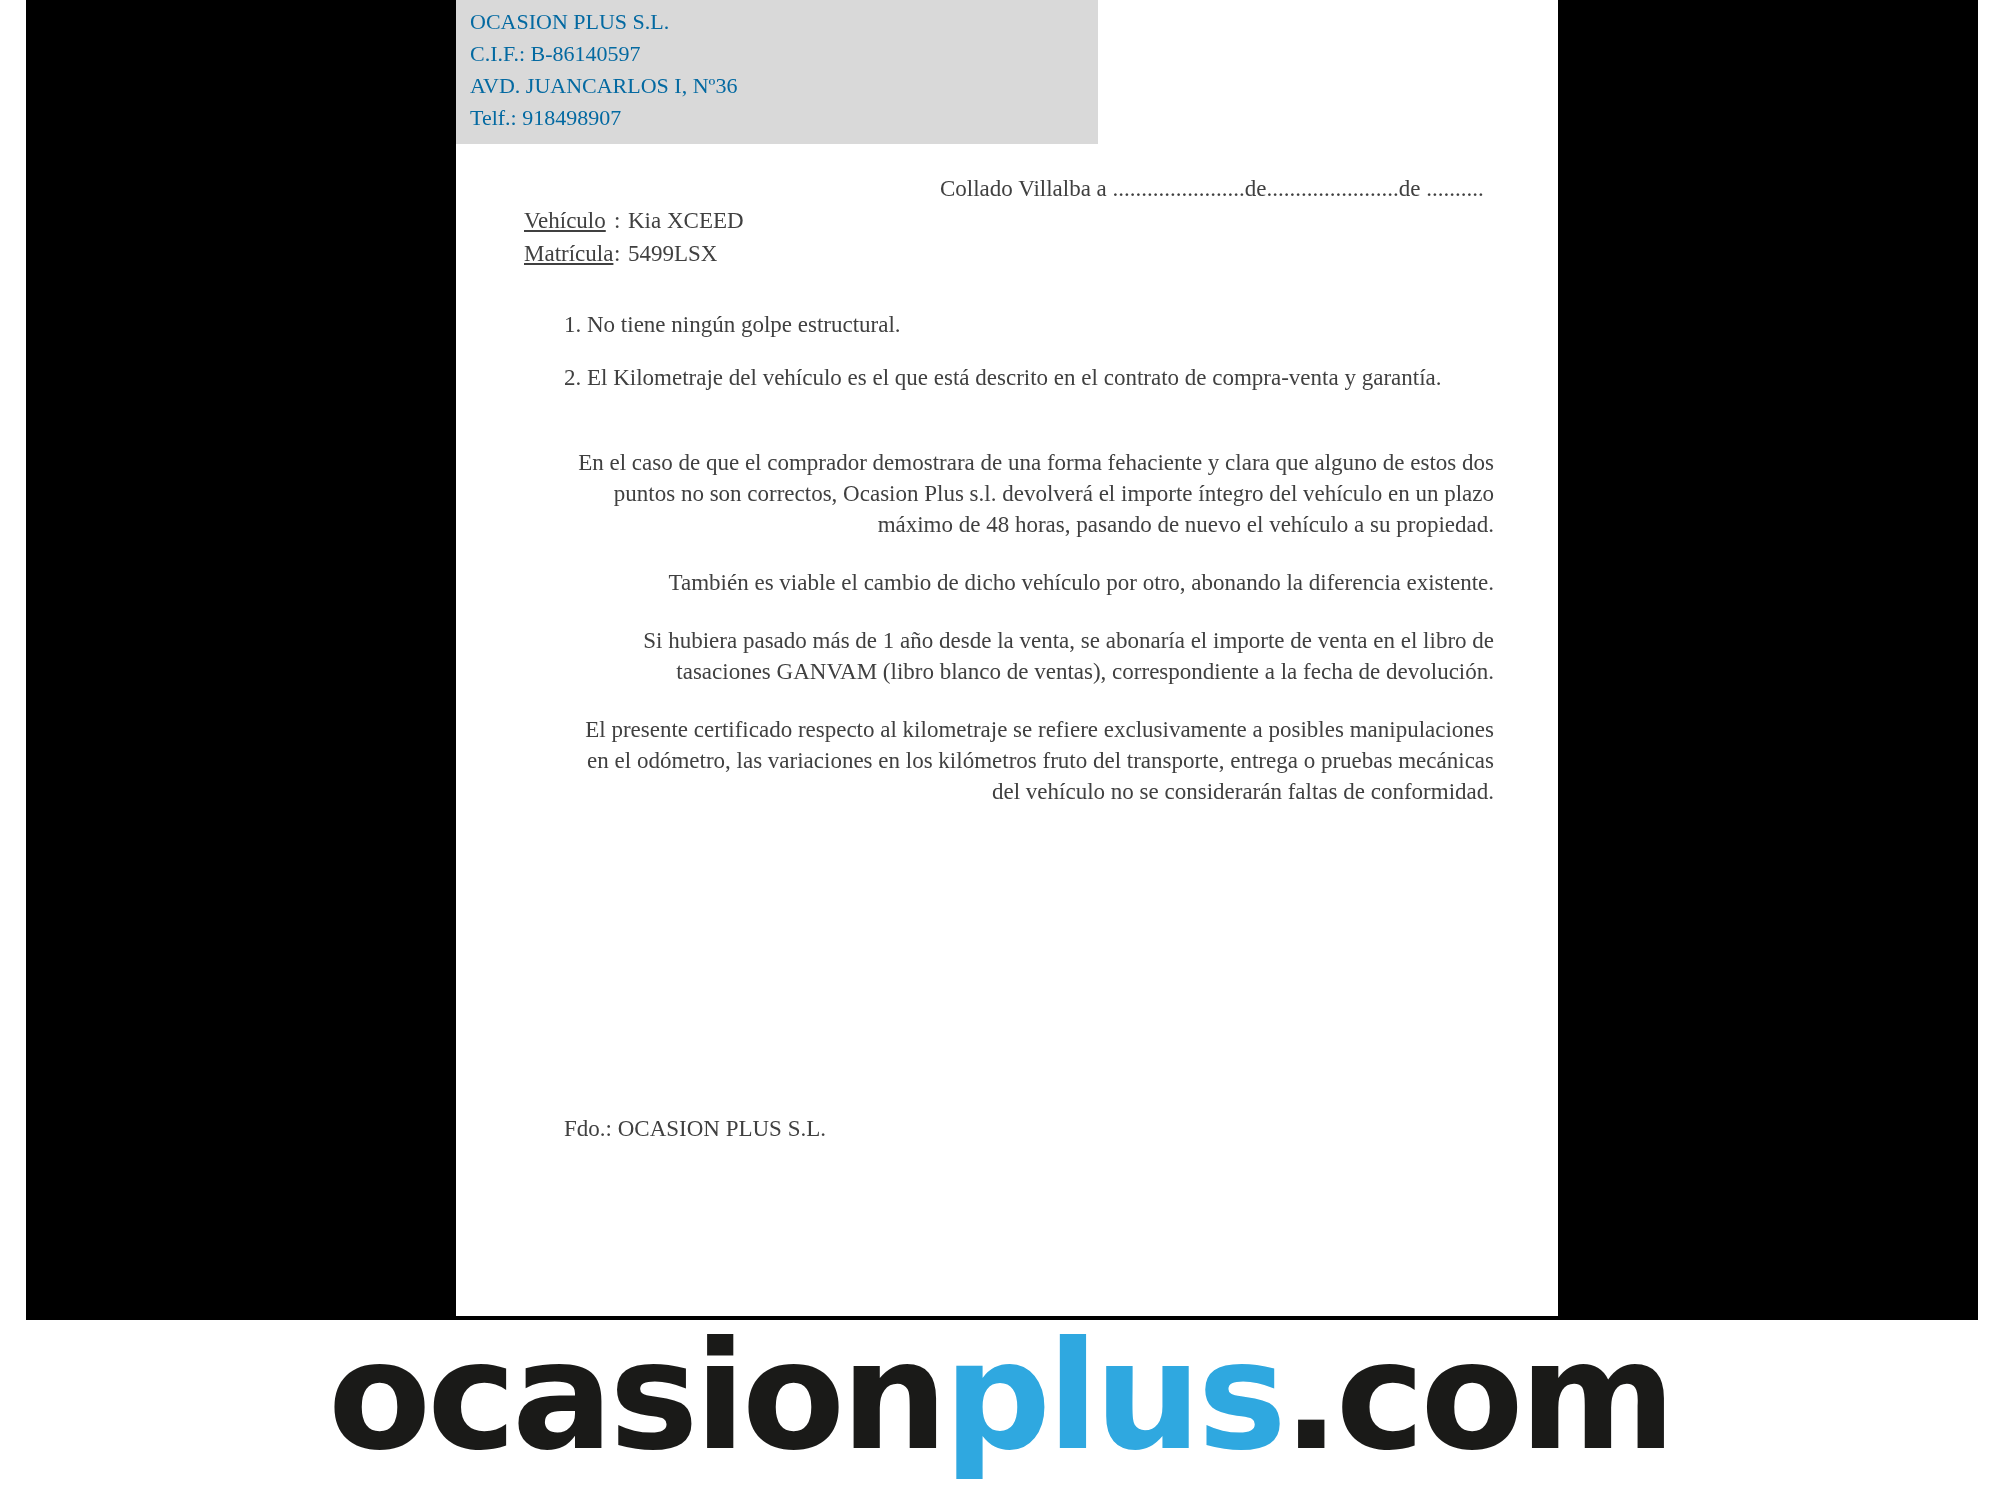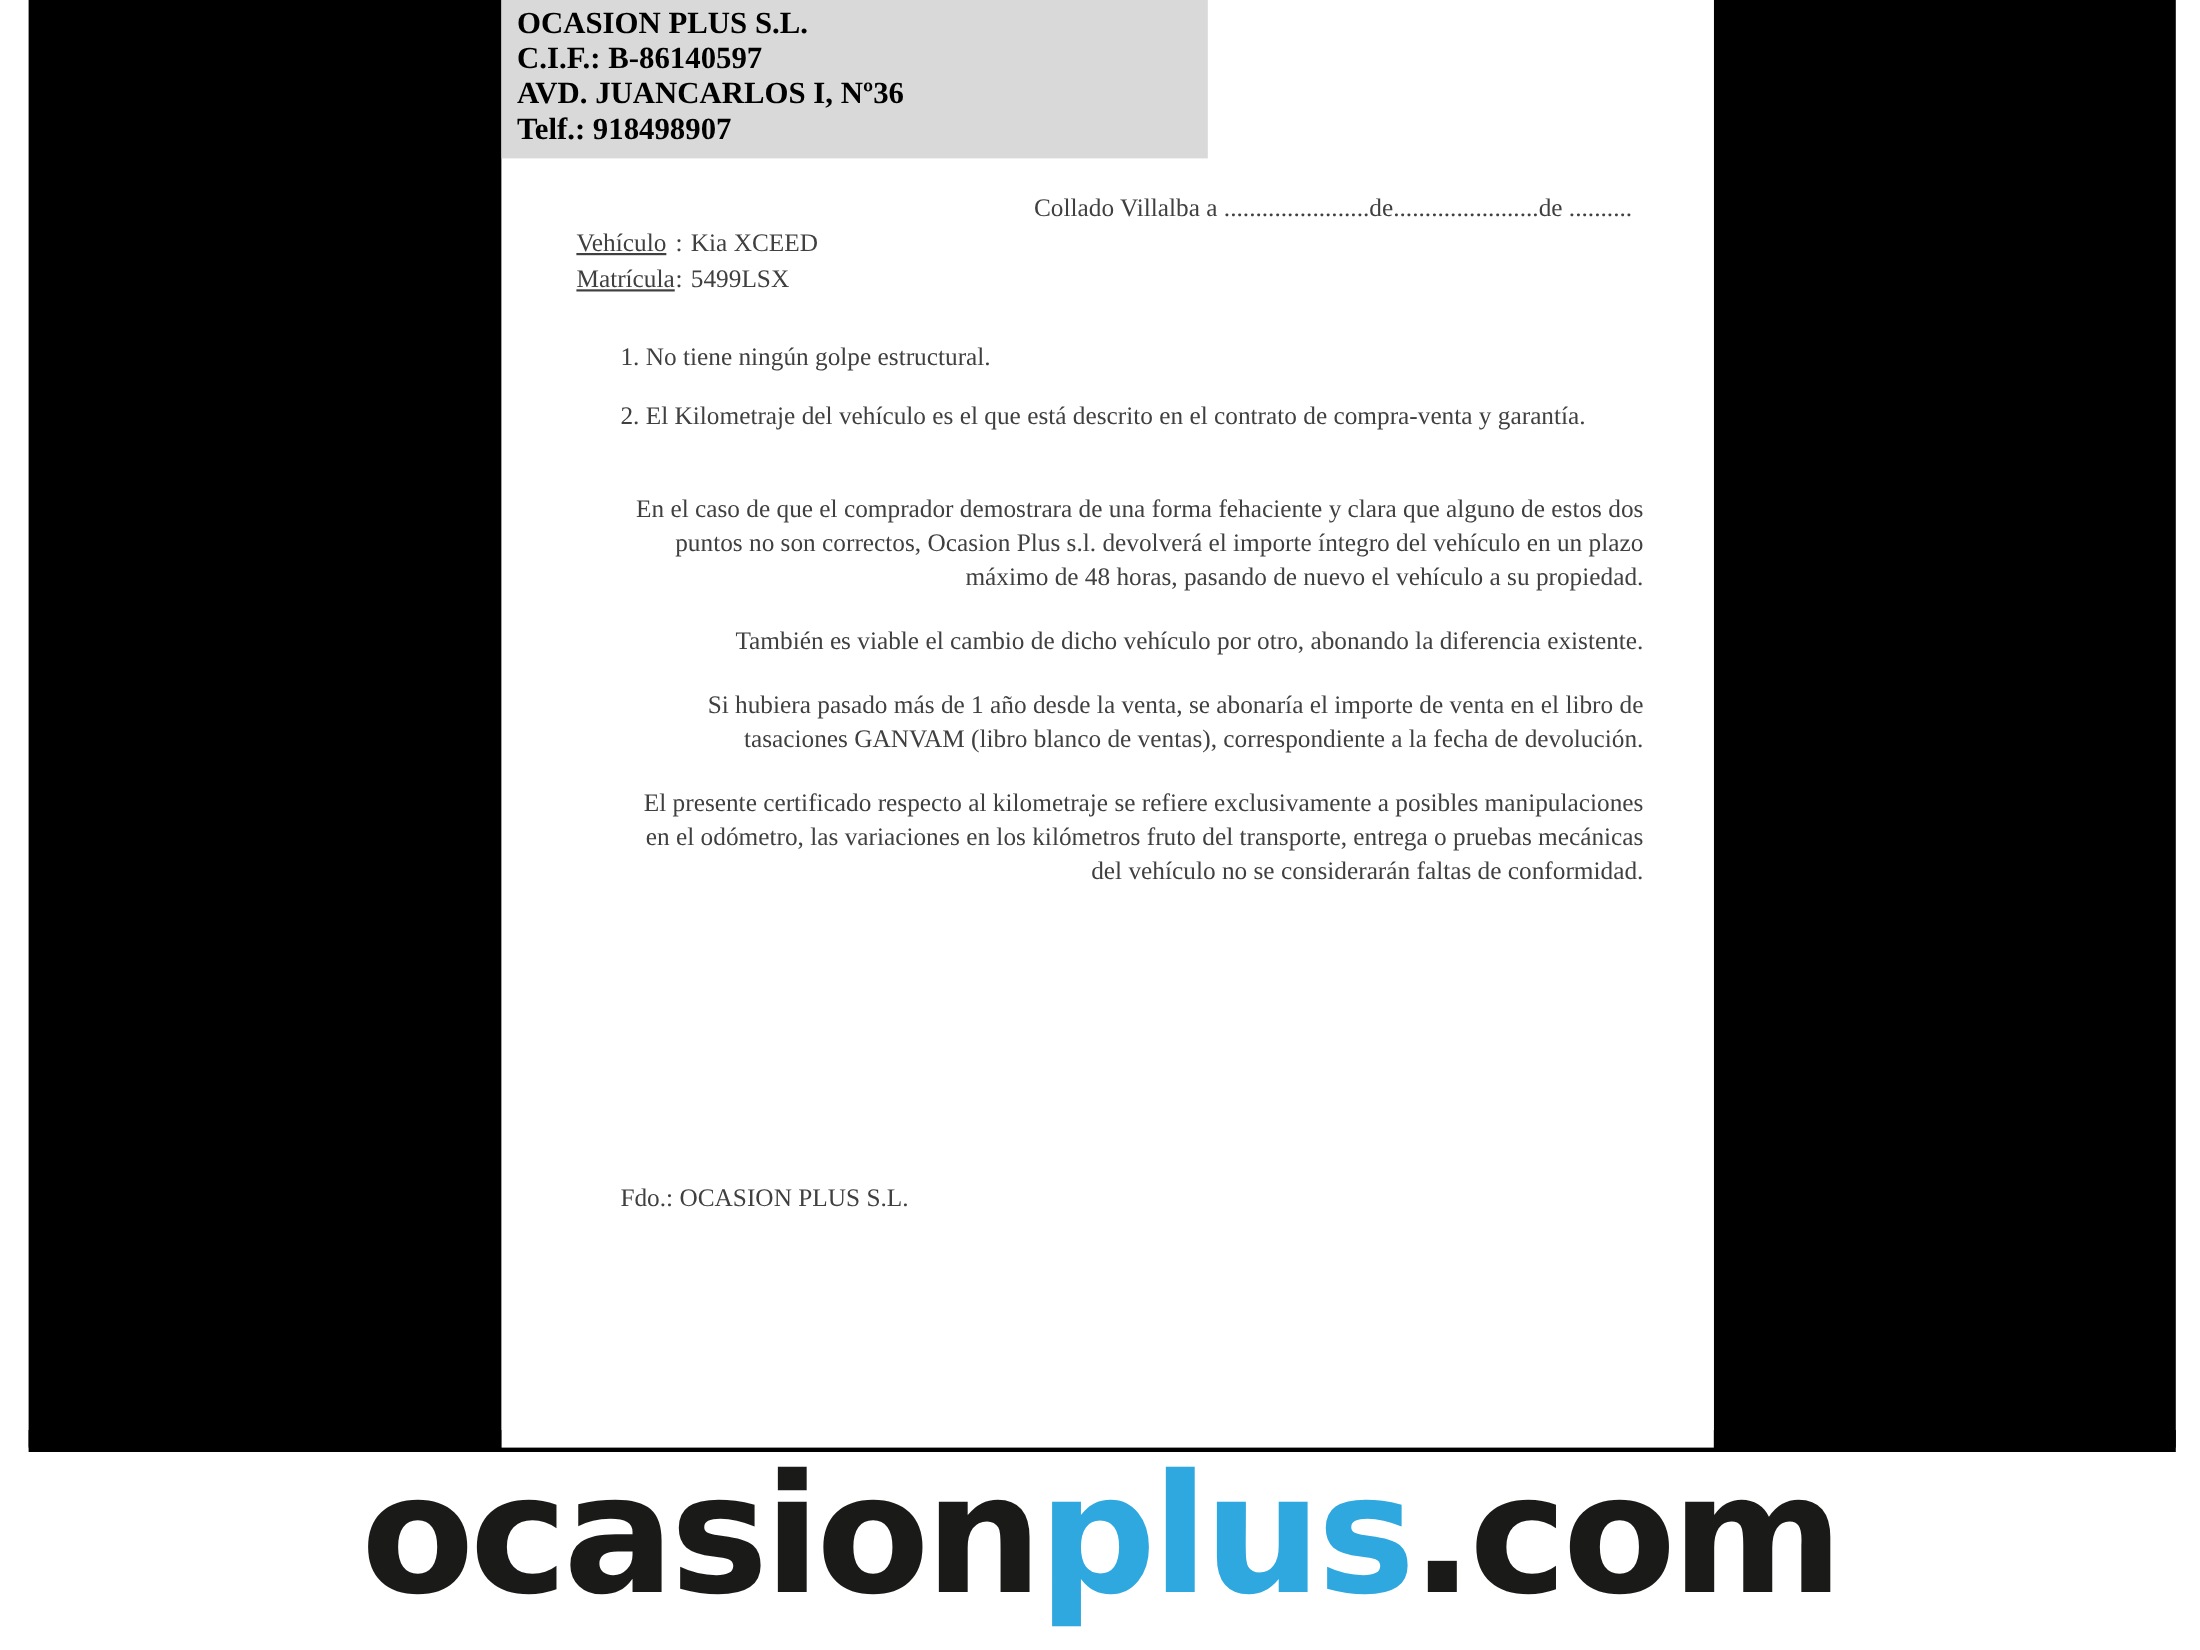--- a/index.html
+++ b/index.html
@@ -45,24 +45,24 @@
     position: absolute;
     left: 0px;
     top: 0px;
     width: 642px;
     background: #d9d9d9;
     padding: 6px 0 10px 14px;
     box-sizing: border-box;
   }
   .letterhead .lh-line {
     font-family: "Liberation Serif", serif;
-    font-weight: bold;
-    font-size: 28px;
+    font-weight: normal;
+    font-size: 22px;
     line-height: 32px;
-    color: #000000;
+    color: #0369a1;
     white-space: nowrap;
   }
 
   
   .content {
     position: absolute;
     left: 0;
     top: 174px;
     width: 1176px;
     color: #404040;
@@ -114,21 +114,21 @@
   .para {
     font-size: 23px;
     line-height: 31px;
     margin-bottom: 27px;
     text-align: right;
   }
 
   .signature {
     position: absolute;
     left: 108px;
-    top: 900px;
+    top: 940px;
     font-size: 23px;
   }
 
   
   .footer {
     position: absolute;
     left: 0;
     top: 1320px;
     width: 2000px;
     height: 152px;

